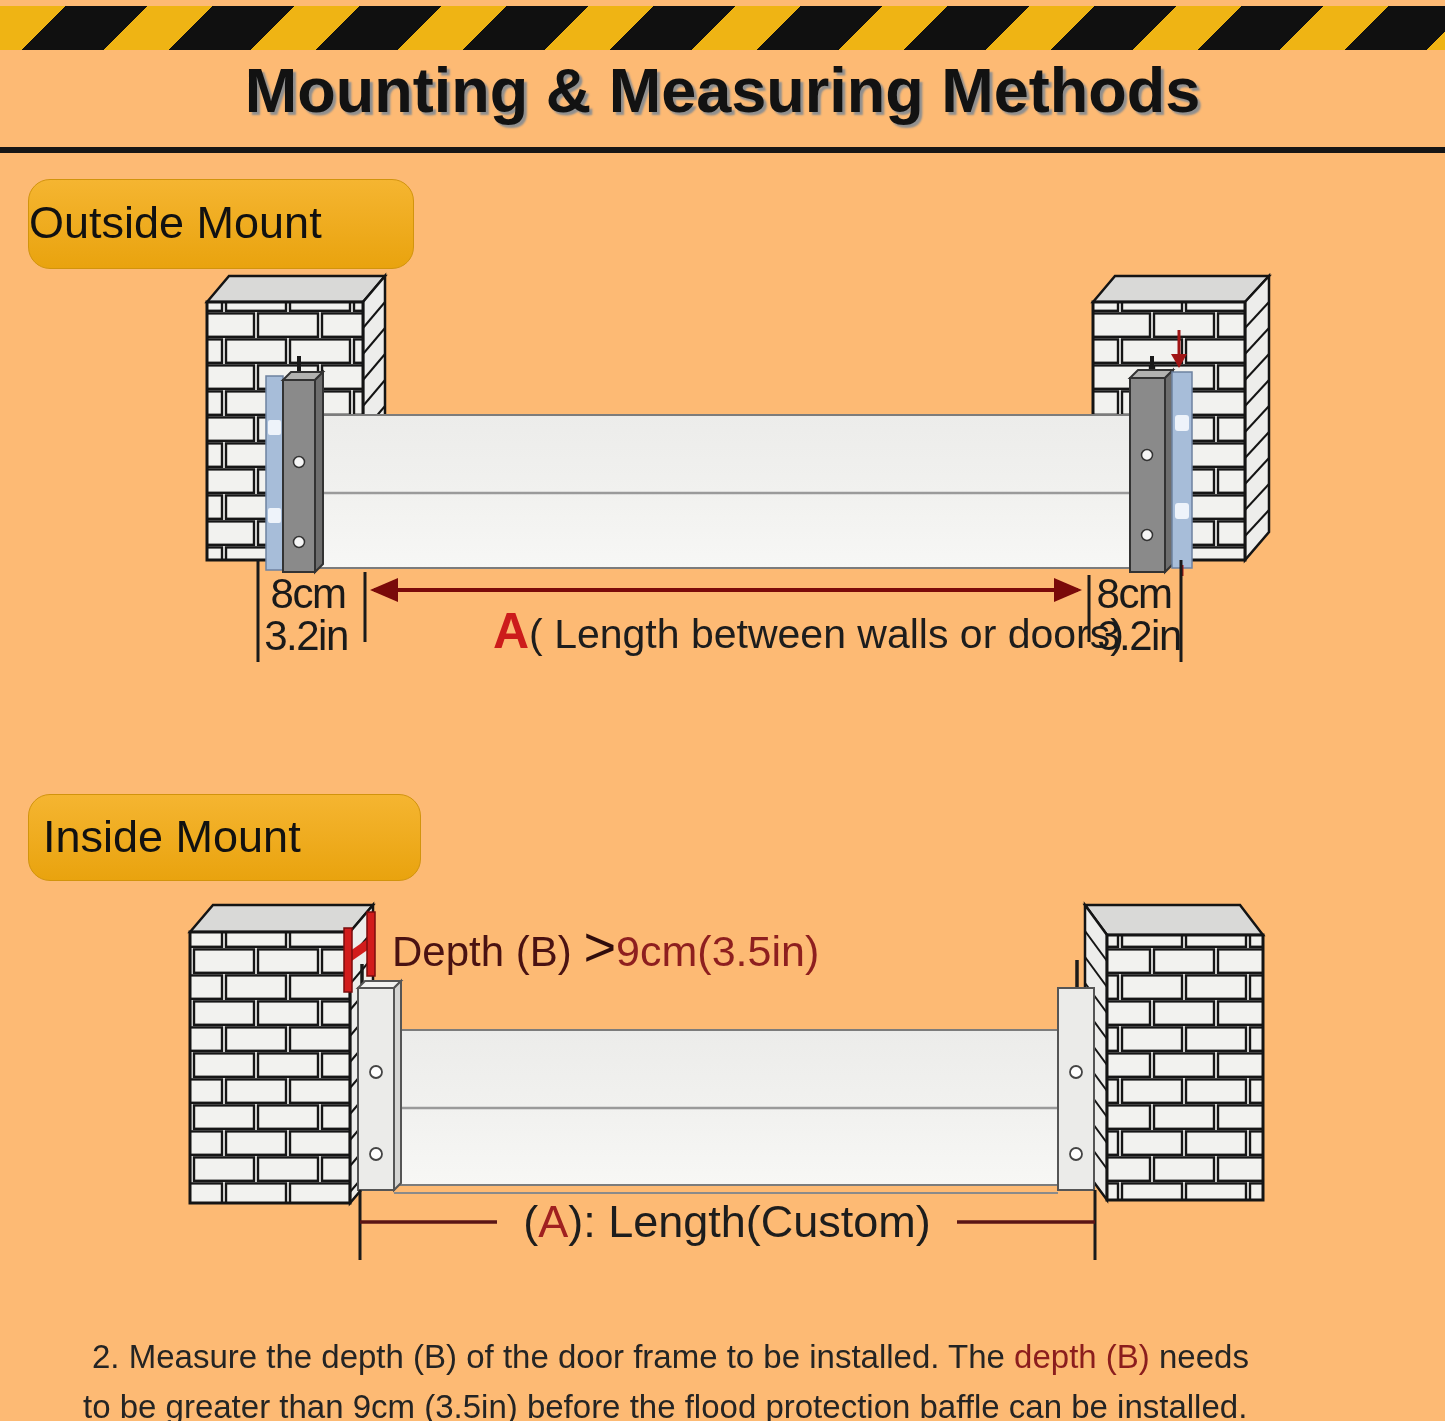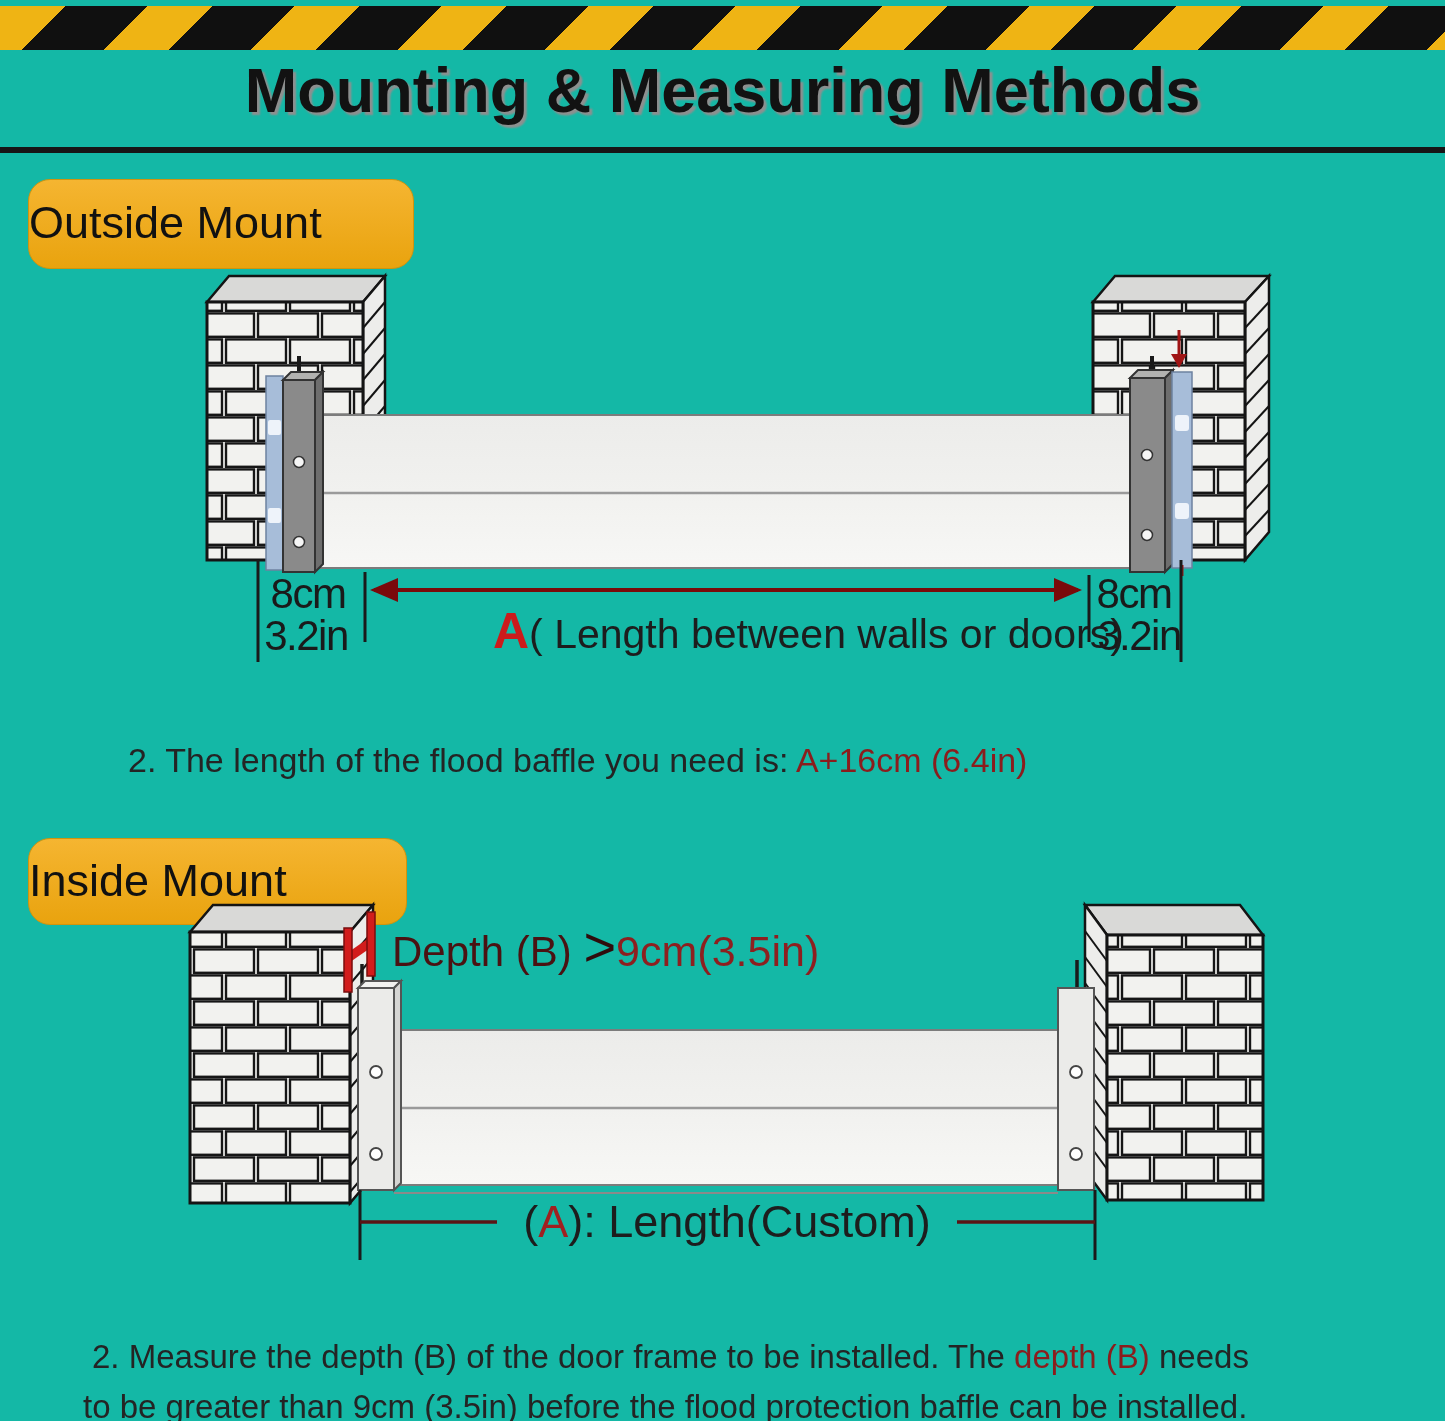--- a/index.html
+++ b/index.html
@@ -1,28 +1,28 @@
 <!DOCTYPE html>
 <html><head>
 <meta charset="utf-8">
 <style>
   html,body{margin:0;padding:0;background:#fff;}
-  .page{position:relative;width:1445px;height:1421px;background:#14b8a6;overflow:hidden;
+  .page{position:relative;width:1445px;height:1421px;background:#fdba74;overflow:hidden;
         font-family:"Liberation Sans","DejaVu Sans",sans-serif;}
   .hazard{position:absolute;left:0;top:6px;width:100%;height:44px;
         background:repeating-linear-gradient(135deg,#efb414 0 46px,#101010 46px 104px);}
   .title{position:absolute;left:0;top:54px;width:100%;text-align:center;
         font-size:63px;font-weight:bold;color:#121212;letter-spacing:0;
         text-shadow:3px 3px 2px #8f8f8f;}
   .rule{position:absolute;left:0;top:147px;width:100%;height:6px;background:#161616;}
   .mount-label{position:absolute;border-radius:22px;
         background:linear-gradient(180deg,#f5b531,#e9a30e);
         border:1px solid #d2940c;color:#111;text-align:left;font-size:45px;}
   #outsideLabel{left:28px;top:179px;width:384px;height:88px;line-height:86px;}
-  #insideLabel{left:28px;top:838px;width:377px;height:85px;line-height:83px;}
+  #insideLabel{left:28px;top:794px;width:377px;height:85px;line-height:83px;padding-left:14px;}
   .steps{position:absolute;font-size:34px;color:#242424;white-space:nowrap;}
   .steps .red{color:#8b1d1d;}
   #oStep1{left:128px;top:694px;}
   #oStep2{left:128px;top:741px;}
   #iStep1{left:103px;top:1284px;font-size:33px;}
   #iStep2{left:92px;top:1338px;font-size:33px;}
   #iStep3{left:83px;top:1376px;font-size:33px;margin-top:12px;}
   .diagram{position:absolute;left:0;}
   #svgOutside{top:260px;}
   #svgInside{top:896px;}
@@ -133,23 +133,20 @@
       <text x="308" y="348" text-anchor="middle" font-size="42" letter-spacing="-1.5" fill="#1a1a1a">8cm</text>
       <text x="306" y="390" text-anchor="middle" font-size="42" letter-spacing="-1.5" fill="#1a1a1a">3.2in</text>
       <text x="1134" y="348" text-anchor="middle" font-size="42" letter-spacing="-1.5" fill="#1a1a1a">8cm</text>
       <text x="1139" y="390" text-anchor="middle" font-size="42" letter-spacing="-1.5" fill="#1a1a1a">3.2in</text>
       <text x="493" y="388">
         <tspan font-size="50" font-weight="bold" fill="#cc1b1b">A</tspan><tspan font-size="41" fill="#1d1d1d">( Length between walls or doors)</tspan>
       </text>
     </g>
   </svg>
 
-  <div class="steps" id="oStep2">
-    <span>2. The length of the flood baffle you need is: </span><span class="red">A+16cm (6.4in)</span>
-  </div>
 
   <div class="mount-label" id="insideLabel">Inside Mount</div>
 
   <svg class="diagram" id="svgInside" width="1445" height="375" viewBox="0 0 1445 375">
     <defs>
       <pattern id="brickB" patternUnits="userSpaceOnUse" width="64" height="52">
         <rect width="64" height="52" fill="#fbfbf9"></rect>
         <g fill="#f2f2ef" stroke="#161616" stroke-width="2.4">
           <rect x="2" y="1.4" width="60" height="23.4"></rect>
           <rect x="-30" y="27.4" width="60" height="23.4"></rect>

